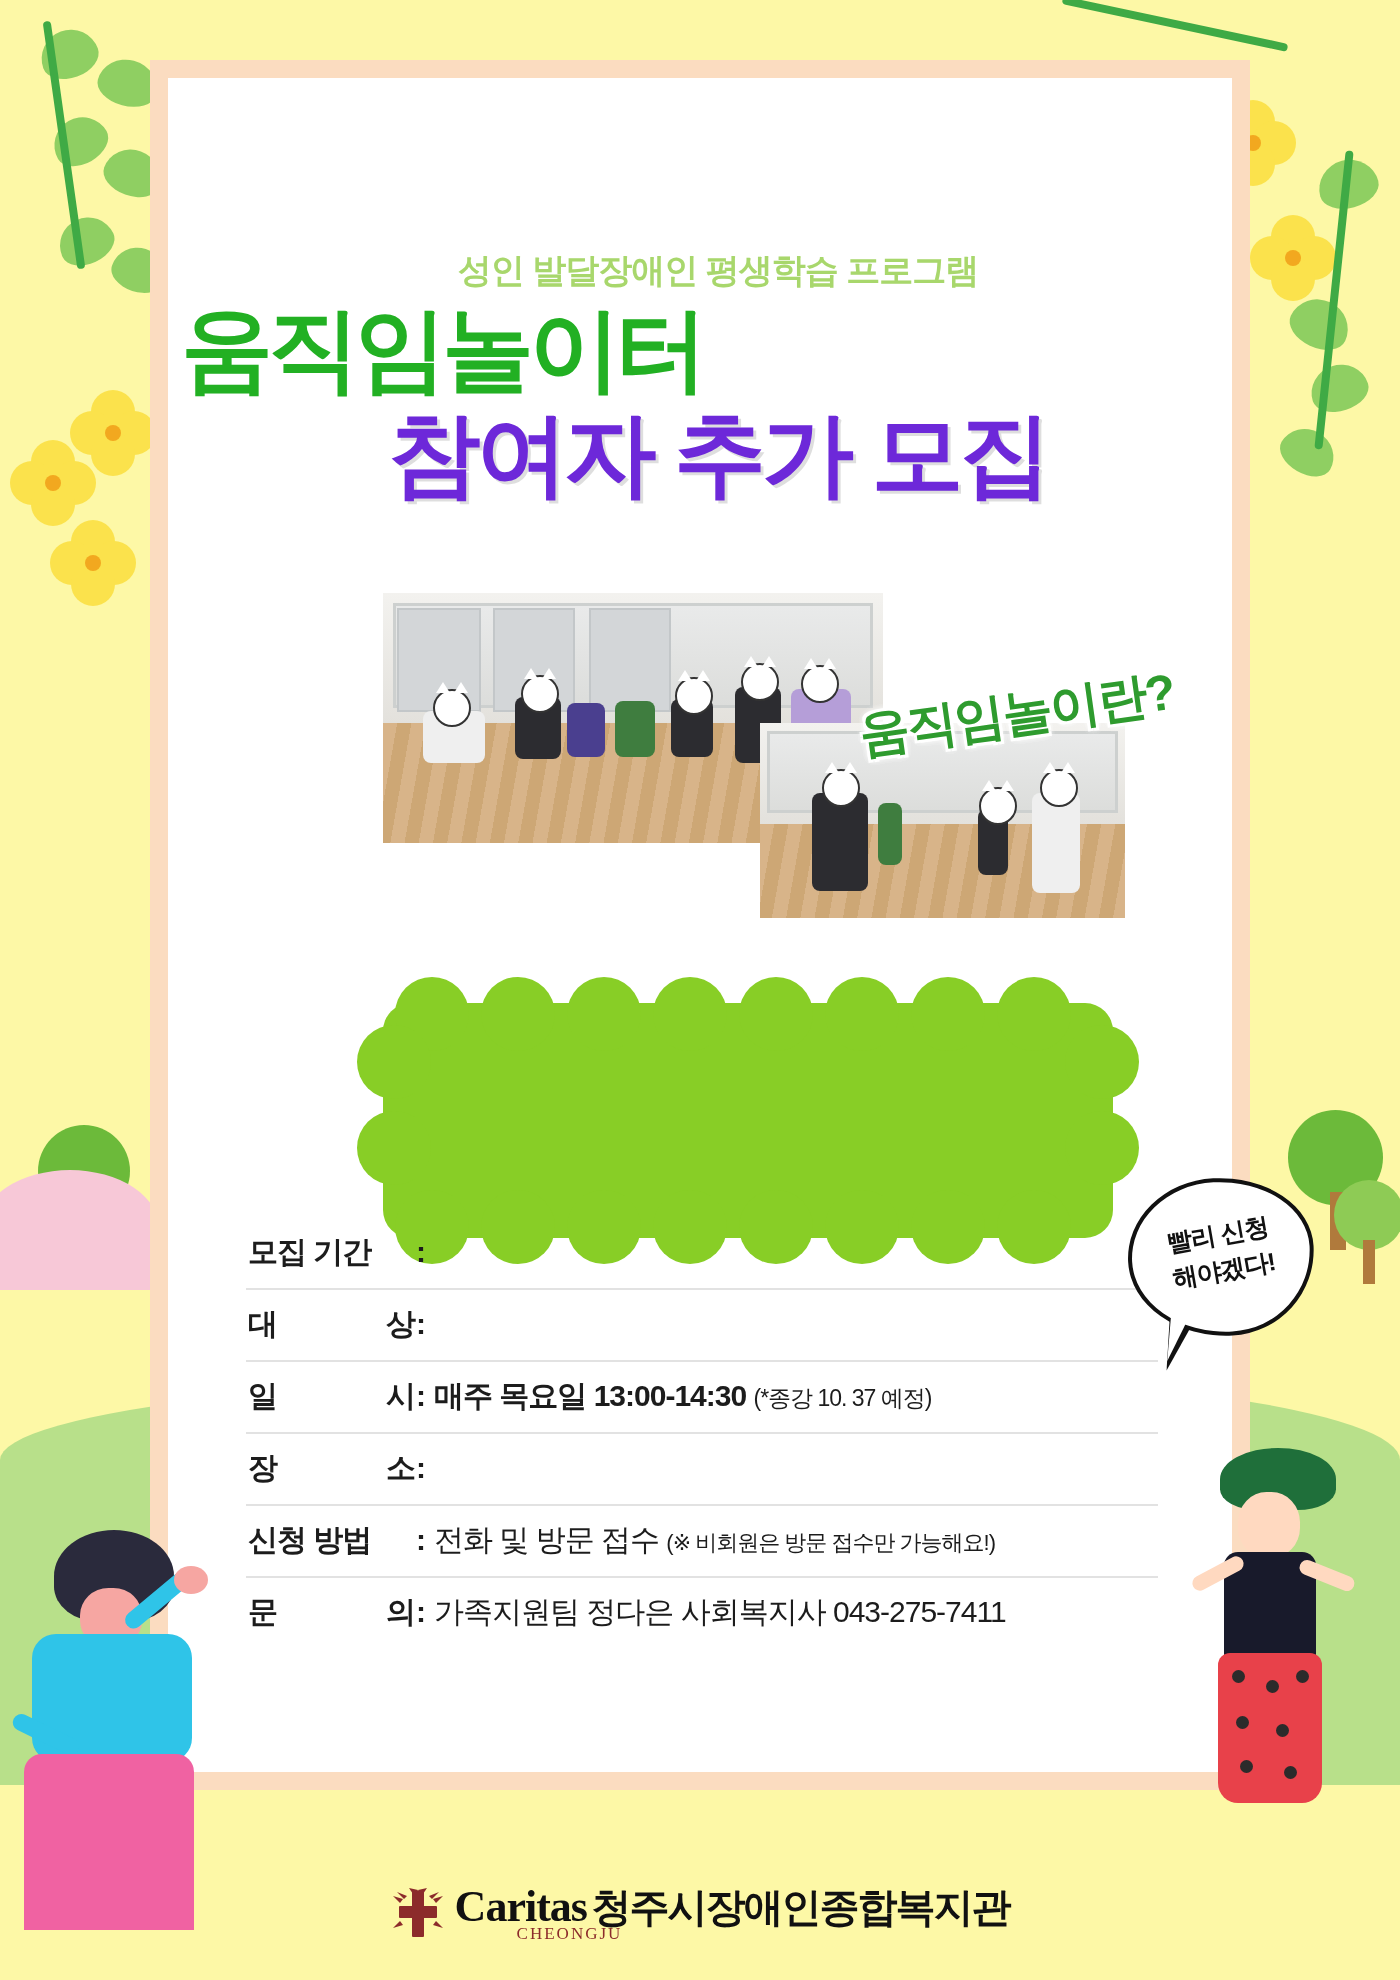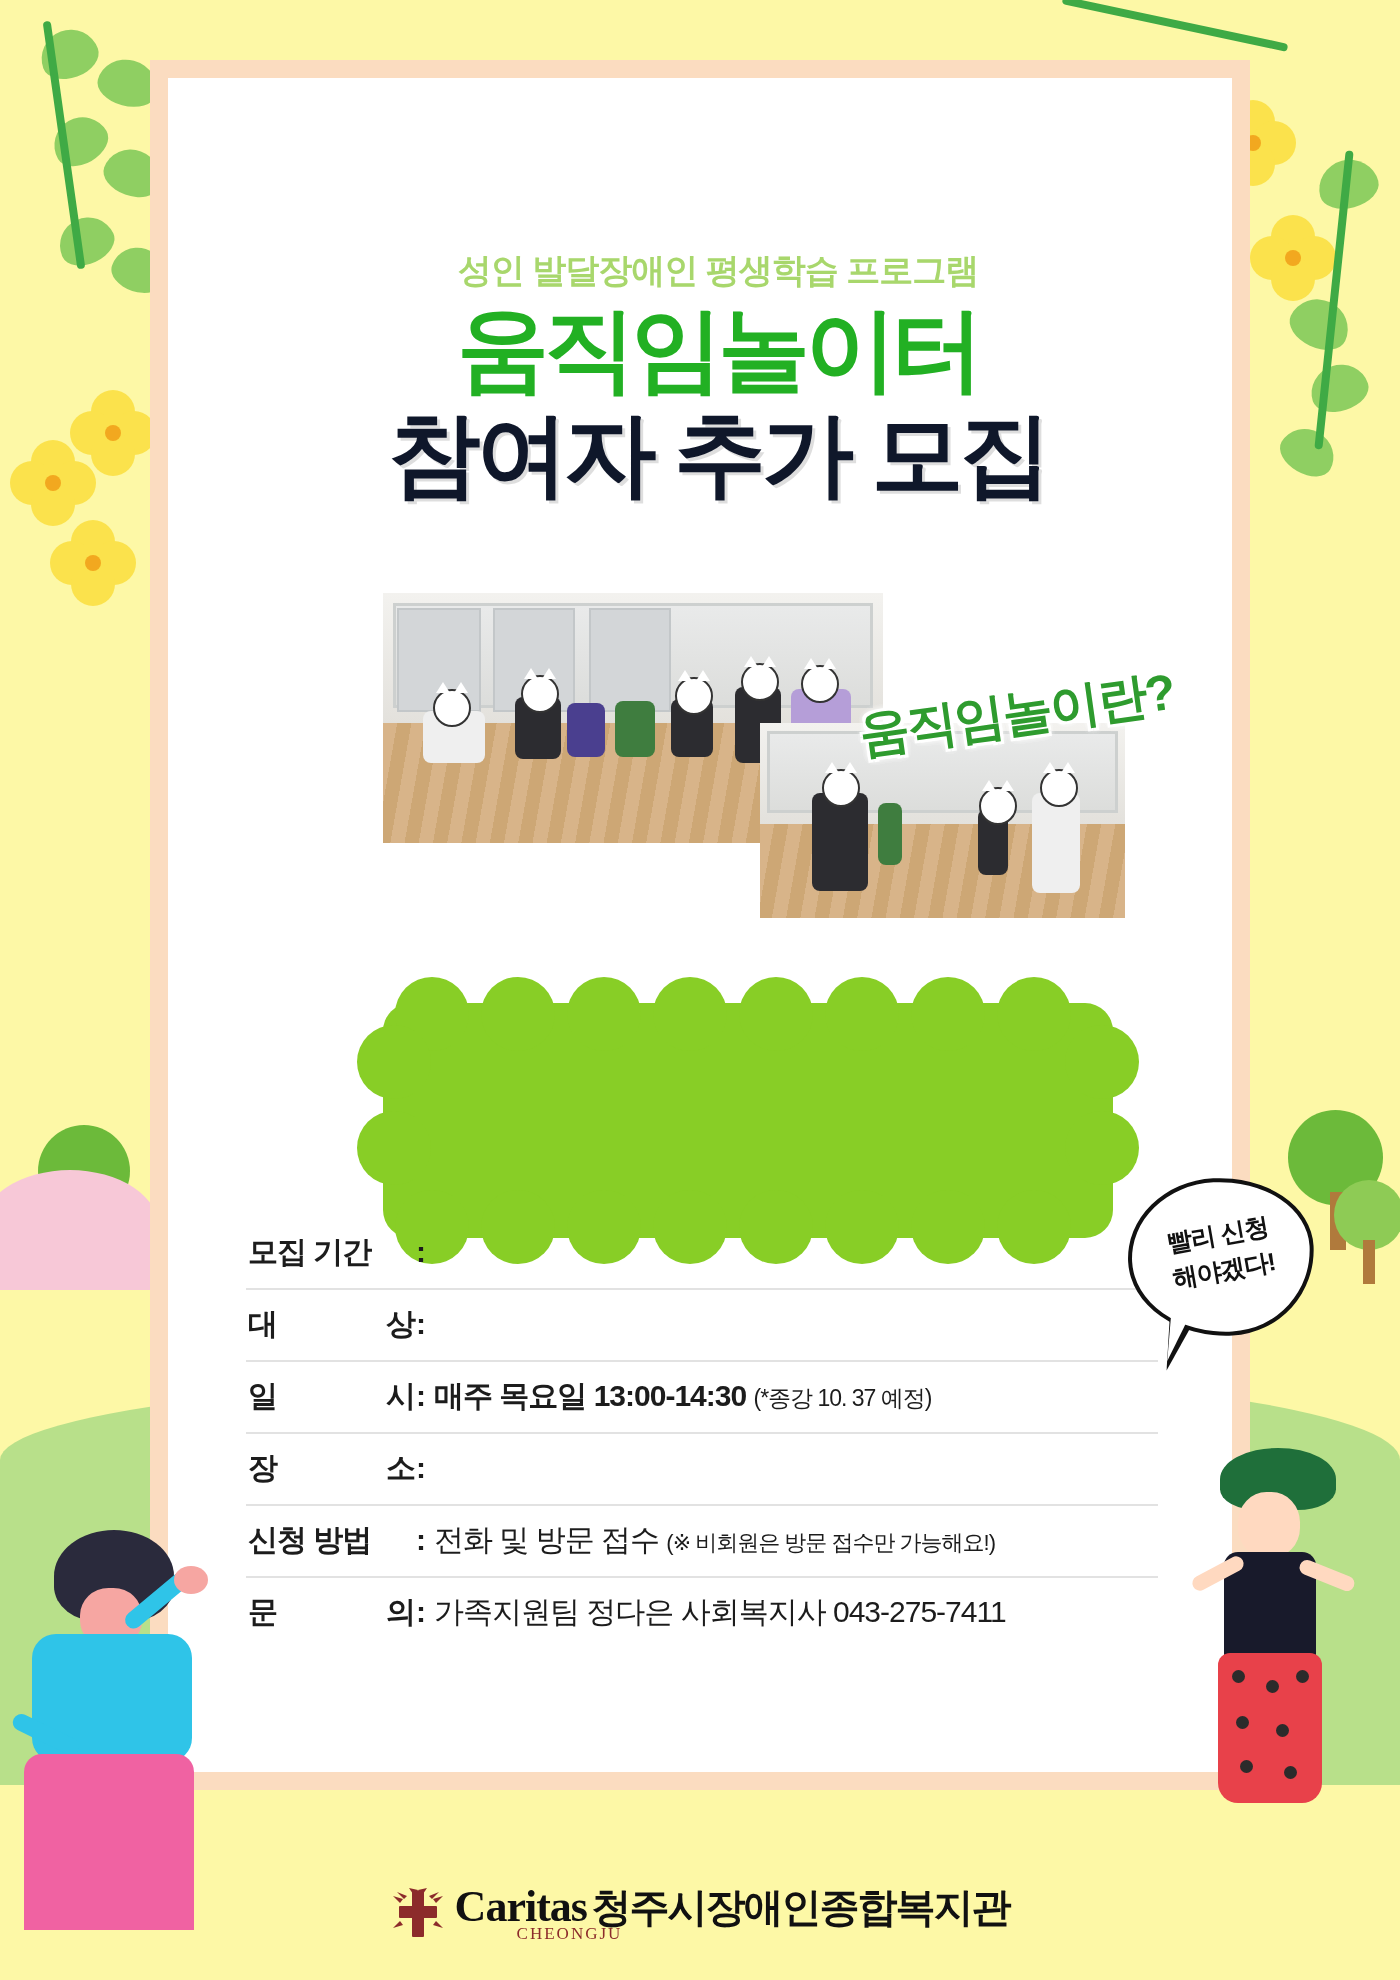--- a/index.html
+++ b/index.html
@@ -20,24 +20,24 @@
   .bg-bottom-band{position:absolute;left:0;bottom:0;width:1400px;height:195px;background:#fdf8a6;}
   .bg-bottom-line{position:absolute;left:0;bottom:188px;width:1400px;height:14px;background:#b8e08a;}
 
   .card{position:absolute;left:150px;top:60px;width:1100px;height:1730px;
     background:#ffffff;border:18px solid #fbdcc0;box-sizing:border-box;z-index:5;}
   .card-inner{position:absolute;left:0;top:0;right:0;bottom:0;background:#fff;padding-left:35px;}
 
   
   .kicker{position:absolute;top:170px;left:0;width:1100px;text-align:center;
     font-size:34px;font-weight:900;color:#a8d76c;letter-spacing:-1px;}
-  .title1{position:absolute;top:225px;left:0;width:1100px;text-align:center;
+  .title1{position:absolute;top:225px;left:13px;width:1100px;
     font-size:92px;line-height:1;font-weight:900;color:#22b023;letter-spacing:-5px;}
   .title2{position:absolute;top:330px;left:0;width:1100px;text-align:center;
-    font-size:92px;line-height:1;font-weight:900;color:#0f172a;letter-spacing:-4px;
+    font-size:92px;line-height:1;font-weight:900;color:#6d28d9;letter-spacing:-4px;
     text-shadow:3px 3px 0 rgba(0,0,0,.13);}
 
   
   .photo{position:absolute;overflow:hidden;background:#cfc3ad;}
   .photo1{left:215px;top:515px;width:500px;height:250px;}
   .photo2{left:592px;top:645px;width:365px;height:195px;}
   .ph-wall{position:absolute;left:0;top:0;width:100%;height:52%;
     background:linear-gradient(#f3f2ef,#e3e1dc);}
   .ph-floor{position:absolute;left:0;bottom:0;width:100%;height:48%;
     background:repeating-linear-gradient(100deg,#d8b489 0 14px,#cda775 14px 28px);}

